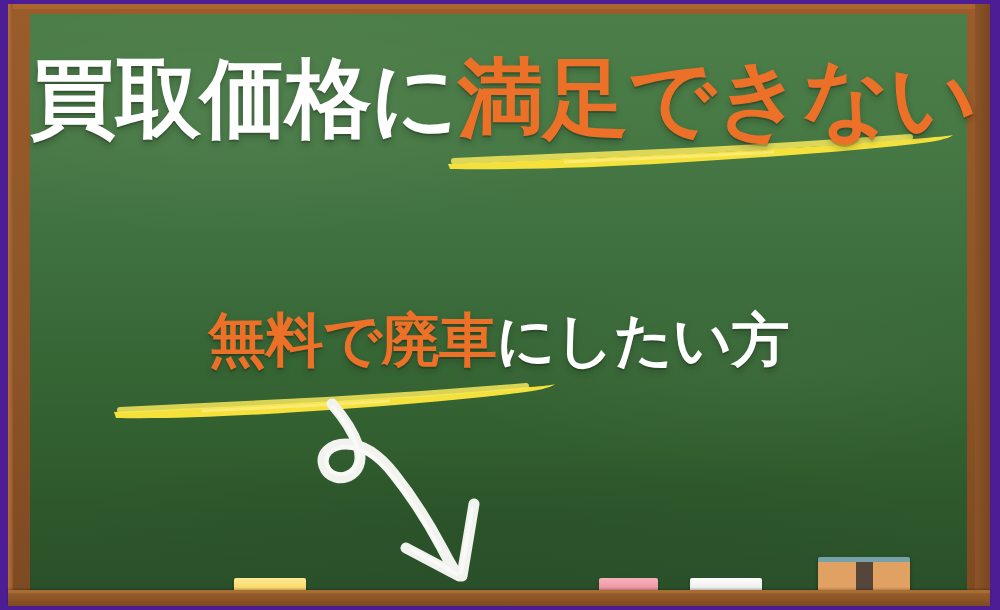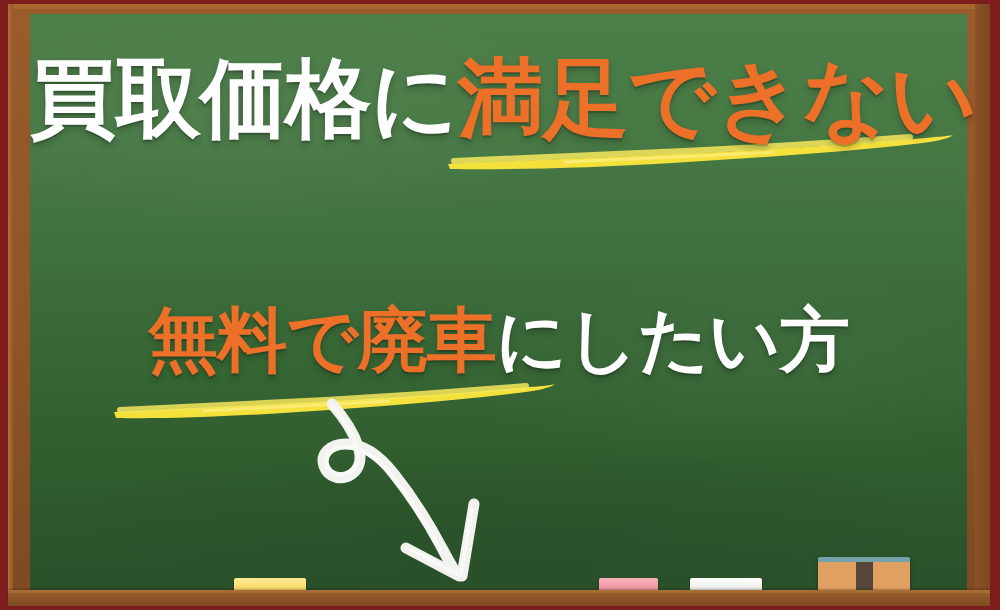--- a/index.html
+++ b/index.html
@@ -12,21 +12,21 @@
     width: 1000px;
     height: 610px;
     overflow: hidden;
     font-family: "DejaVu Sans", "Liberation Sans", sans-serif;
   }
 
   #stage {
     position: relative;
     width: 1000px;
     height: 610px;
-    background: #7f1d1d;
+    background: #4c1d95;
   }
 
   
   .frame {
     position: absolute;
     left: 8px;
     top: 4px;
     width: 982px;
     height: 592px;
     background: linear-gradient(180deg, #9a5c2b 0%, #8e5527 55%, #7d4a22 100%);
@@ -157,21 +157,21 @@
     position: absolute;
     width: 937px;
     text-align: center;
     white-space: nowrap;
     font-weight: 700;
     letter-spacing: -0.01em;
     font-family: "DejaVu Sans", "Liberation Sans", sans-serif;
   }
   .line-1 { top: 36px;  font-size: 86px; line-height: 96px; }
   .line-2 { top: 178px; font-size: 72px; line-height: 82px; }
-  .line-3 { top: 278px; font-size: 70px; line-height: 96px; }
+  .line-3 { top: 278px; font-size: 58px; line-height: 96px; }
 
   .seg-white {
     color: #ffffff;
     text-shadow:
       0 2px 0 rgba(0,0,0,0.18),
       0 4px 7px rgba(0,0,0,0.22);
   }
   .seg-orange {
     color: #ec7027;
     text-shadow:

